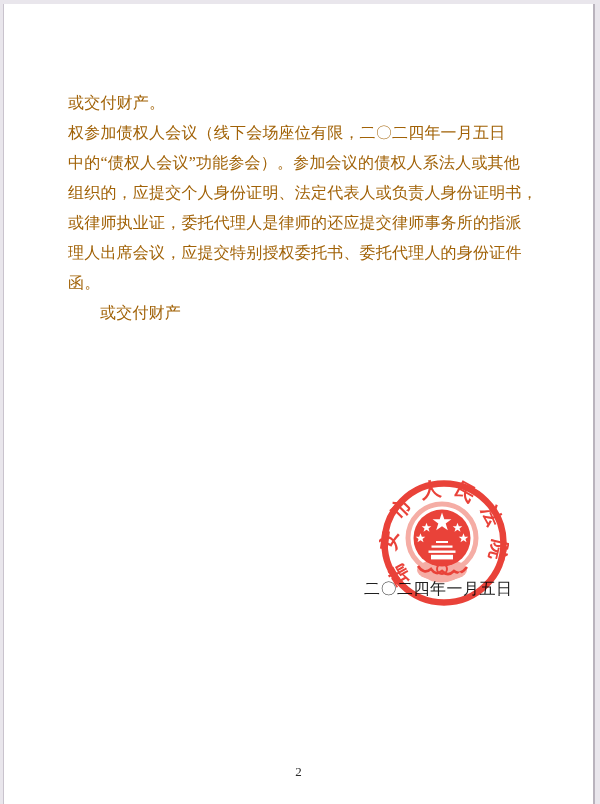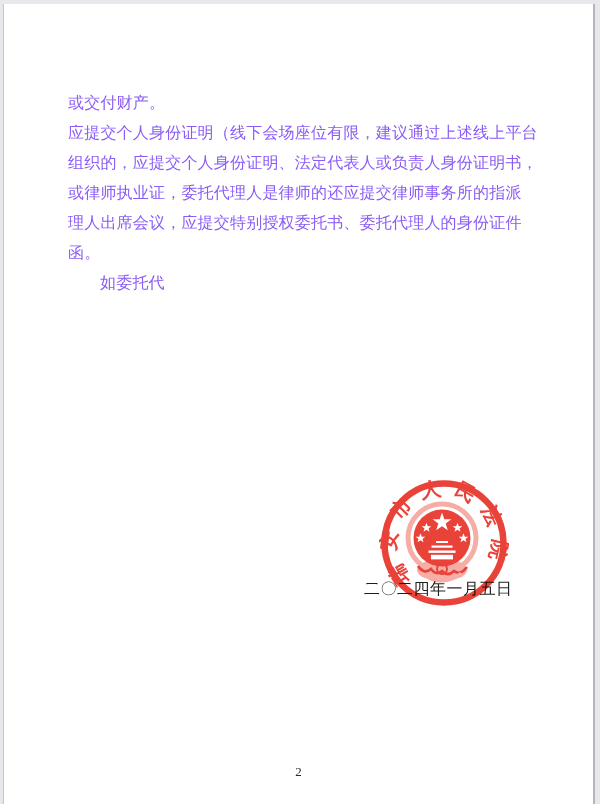--- a/index.html
+++ b/index.html
@@ -23,21 +23,21 @@
     box-sizing: border-box;
   }
   .doc-body {
     position: absolute;
     left: 64px;
     top: 84px;
     width: 474px;
     font-size: 16px;
     line-height: 30px;
     letter-spacing: 0.2px;
-    color: #8b5cf6;
+    color: #a16207;
   }
   .doc-line {
     height: 30px;
     white-space: nowrap;
   }
   .doc-line.indent {
     padding-left: 32px;
   }
   .date-line {
     position: absolute;
@@ -71,26 +71,27 @@
     --seal-light: #f5a79e;
   }
 </style>
 </head>
 <body>
 
 <div class="page">
 
   <div class="doc-body" id="doc-lines">
       <div class="doc-line">或交付财产。</div>
-      <div class="doc-line">应提交个人身份证明（线下会场座位有限，建议通过上述线上平台</div>
+      <div class="doc-line">权参加债权人会议（线下会场座位有限，二〇二四年一月五日</div>
+      <div class="doc-line">中的“债权人会议”功能参会）。参加会议的债权人系法人或其他</div>
       <div class="doc-line">组织的，应提交个人身份证明、法定代表人或负责人身份证明书，</div>
       <div class="doc-line">或律师执业证，委托代理人是律师的还应提交律师事务所的指派</div>
       <div class="doc-line">理人出席会议，应提交特别授权委托书、委托代理人的身份证件</div>
       <div class="doc-line">函。</div>
-      <div class="doc-line indent">如委托代</div>
+      <div class="doc-line indent">或交付财产</div>
     </div>
 
   <div class="date-line">二〇二四年一月五日</div>
 
   <svg class="seal" viewBox="0 0 130 130" xmlns="http://www.w3.org/2000/svg">
 
     <circle cx="65" cy="65" r="59.5" fill="none" stroke="var(--seal-red)" stroke-width="6.5"></circle>
 
     <g transform="rotate(-8 65 65)">
       <path id="sealarc" d="M 31.06 98.94 A 48 48 0 1 1 98.94 98.94" fill="none"></path>

